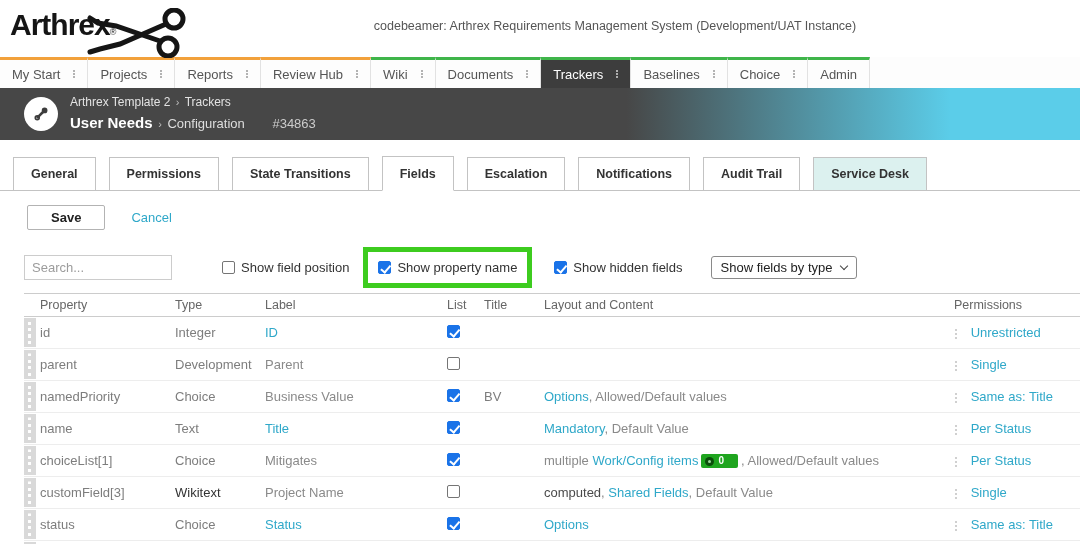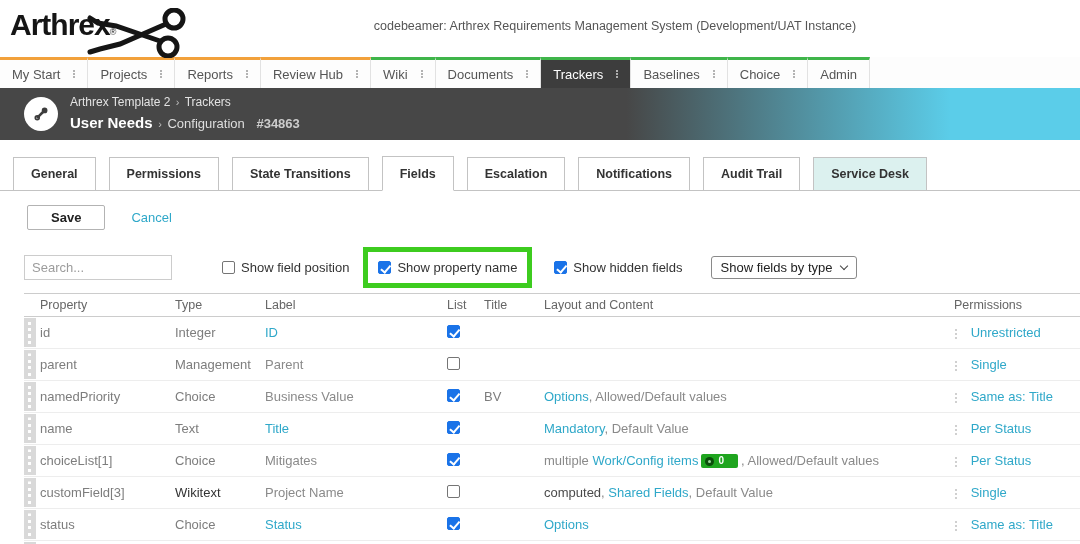--- a/index.html
+++ b/index.html
@@ -29,21 +29,21 @@
   
   .crumbbar { position:relative; height:52px; display:flex; align-items:center;
     background:linear-gradient(to right,var(--bar-dark) 0%,var(--bar-dark) 58%,var(--bar-cyan) 88%,var(--bar-cyan) 100%); }
   .crumb-icon { width:34px; height:34px; border-radius:50%; background:#fff; margin-left:24px;
     display:flex; align-items:center; justify-content:center; flex:none; }
   .crumb-text { margin-left:12px; line-height:1.45; }
   .crumb-line1 { font-size:12px; color:#e3e3e3; }
   .crumb-line2 { font-size:13px; color:#dedede; }
   .crumb-title { font-size:15px; font-weight:bold; color:#fff; }
   .crumb-sep { color:#bfbfbf; font-size:11px; padding:0 2px; }
-  .crumb-id { color:#cccccc; margin-left:8px;font-weight:bold; }
+  .crumb-id { color:#cccccc; margin-left:24px; }
 
   
   .tabsbar { margin-top:15px; padding-left:13px; border-bottom:1px solid #c3c3c3;
     display:flex; align-items:flex-end; height:36px; }
   .tab { border:1px solid #c3c3c3; background:#fff; margin-right:13px; margin-bottom:-1px;
     padding:0 17px; line-height:33px; height:34px; font-size:12.5px; font-weight:bold; color:#333;
     cursor:pointer; white-space:nowrap; }
   .tab.active { border-bottom-color:#fff; height:35px; line-height:34px; }
   .tab.highlight { background:var(--servicedesk-bg); }
 
@@ -291,21 +291,21 @@
       <span class="vdots"></span>
       <a class="perm-link">Unrestricted</a>
     </td>
   </tr>
 
   <tr>
     <td class="c-prop">
       <span class="stripe"></span>
       <span class="prop-text">parent</span>
     </td>
-    <td><span class="type-text">Management</span></td>
+    <td><span class="type-text">Development</span></td>
     <td><span class="label-cell label-plain">Parent</span></td>
     <td><span class="cb"></span></td>
     <td class="c-title"><span></span></td>
     <td><span class="layout-segs"></span></td>
     <td>
       <span class="vdots"></span>
       <a class="perm-link">Single</a>
     </td>
   </tr>
 

